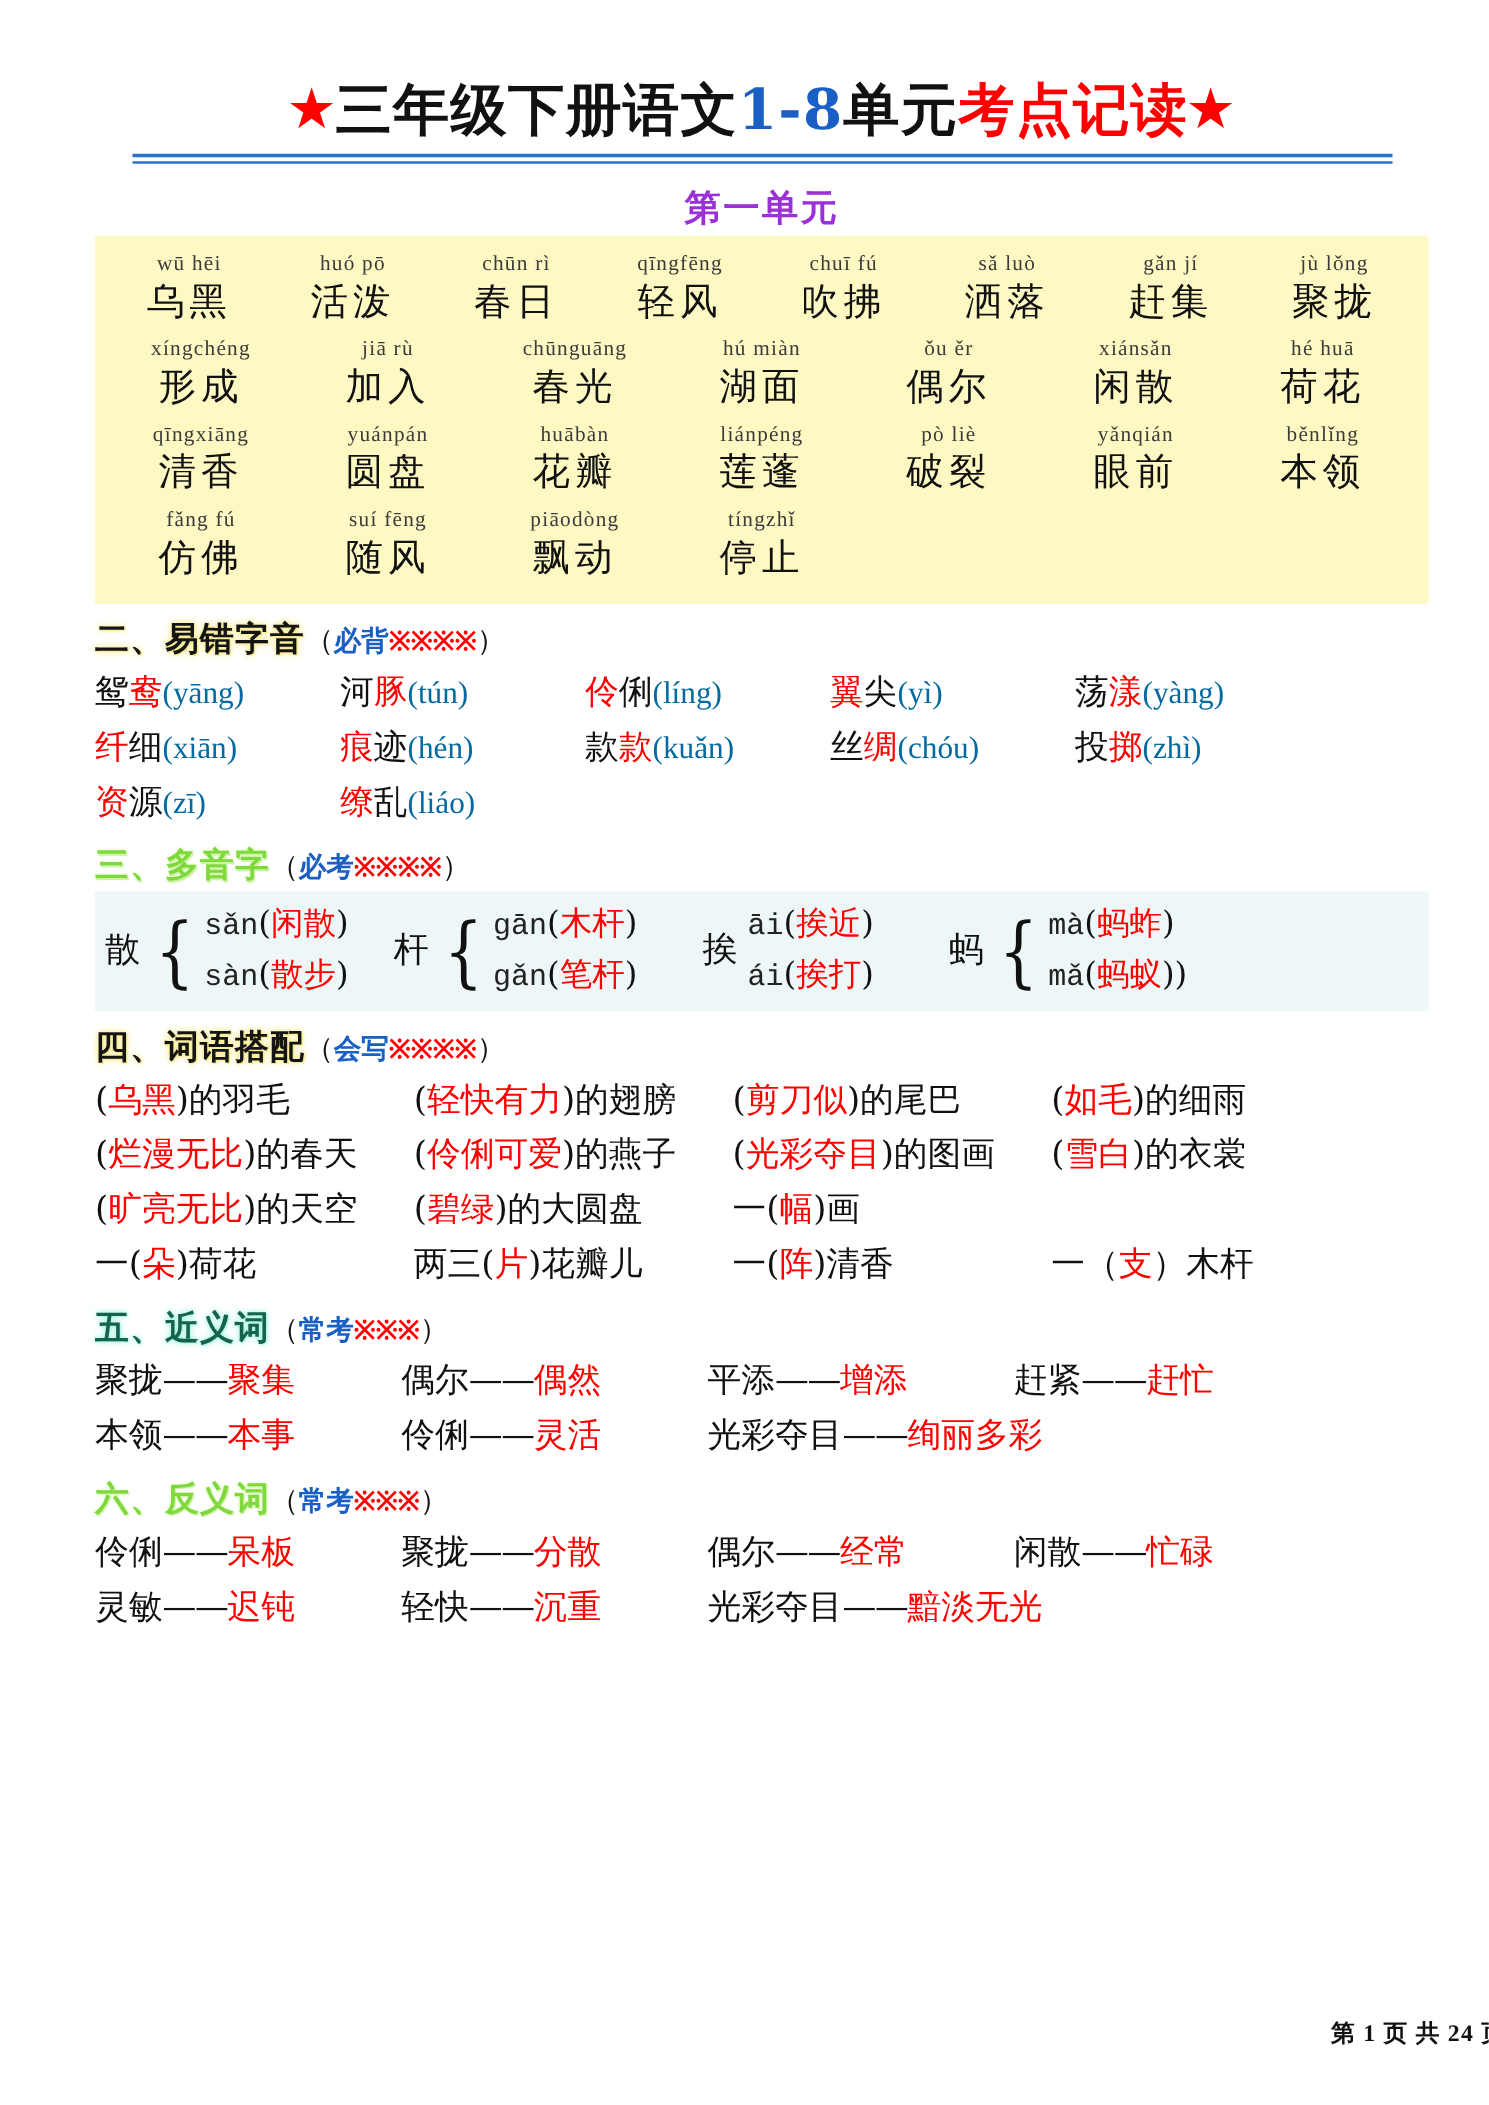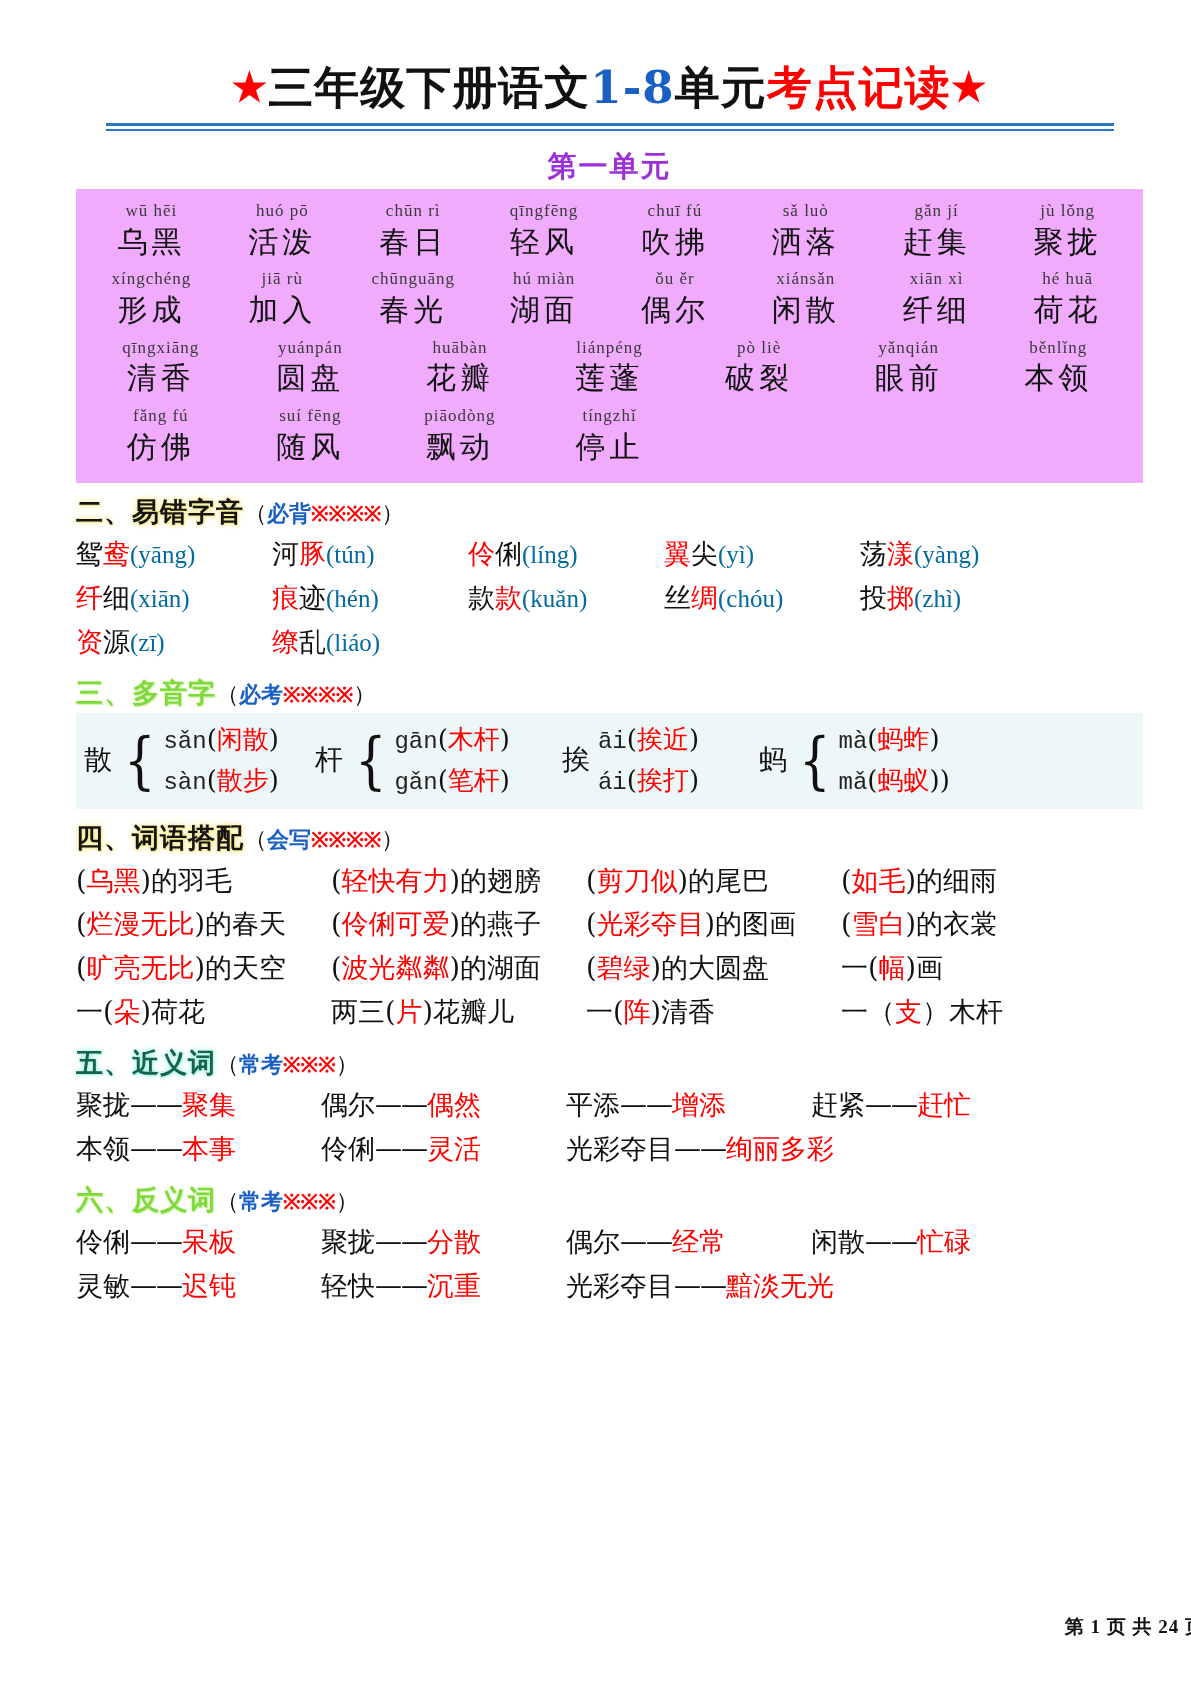--- a/index.html
+++ b/index.html
@@ -65,21 +65,21 @@
     color:#7fd93c;
     text-shadow:0 0 3px #dcf7b8, 1px 1px 0 #c8f0a2;
   }
   .sec-head .paren { color:#141414; font-size:23px; font-weight:normal; }
   .sec-head .sub-blue { color:#1a5fc4; font-size:22px; font-weight:bold; }
   .sec-head .sub-red  { color:#ff0000; font-size:21px; font-weight:bold; letter-spacing:0px; }
   .sec-head .sub-green{ color:#1faa5a; font-size:22px; font-weight:normal; }
 
   
   .word-table {
-    background:#f0abfc;
+    background:#fef9c3;
     padding:9px 10px 12px 10px;
     margin-top:2px;
   }
   .wt-row { display:flex; }
   .wt-cell {
     flex:1 1 0;
     text-align:center;
     padding:4px 0 6px 0;
   }
   .wt-pinyin {
@@ -249,24 +249,20 @@
           <div class="wt-pinyin">hú miàn</div>
           <div class="wt-word">湖面</div>
         </div>
       <div class="wt-cell">
           <div class="wt-pinyin">ǒu ěr</div>
           <div class="wt-word">偶尔</div>
         </div>
       <div class="wt-cell">
           <div class="wt-pinyin">xiánsǎn</div>
           <div class="wt-word">闲散</div>
-        </div>
-      <div class="wt-cell">
-          <div class="wt-pinyin">xiān xì</div>
-          <div class="wt-word">纤细</div>
         </div>
       <div class="wt-cell">
           <div class="wt-pinyin">hé huā</div>
           <div class="wt-word">荷花</div>
         </div>
     </div>
     <div class="wt-row">
       <div class="wt-cell">
           <div class="wt-pinyin">qīngxiāng</div>
           <div class="wt-word">清香</div>
@@ -408,21 +404,20 @@
       <span class="c"><span class="blk">(</span><span class="red">如毛</span><span class="blk">)的细雨</span></span>
     </div>
     <div class="crow">
       <span class="c"><span class="blk">(</span><span class="red">烂漫无比</span><span class="blk">)的春天</span></span>
       <span class="c"><span class="blk">(</span><span class="red">伶俐可爱</span><span class="blk">)的燕子</span></span>
       <span class="c"><span class="blk">(</span><span class="red">光彩夺目</span><span class="blk">)的图画</span></span>
       <span class="c"><span class="blk">(</span><span class="red">雪白</span><span class="blk">)的衣裳</span></span>
     </div>
     <div class="crow">
       <span class="c"><span class="blk">(</span><span class="red">旷亮无比</span><span class="blk">)的天空</span></span>
-      <span class="c"><span class="blk">(</span><span class="red">波光粼粼</span><span class="blk">)的湖面</span></span>
       <span class="c"><span class="blk">(</span><span class="red">碧绿</span><span class="blk">)的大圆盘</span></span>
       <span class="c"><span class="blk">一(</span><span class="red">幅</span><span class="blk">)画</span></span>
     </div>
     <div class="crow">
       <span class="c"><span class="blk">一(</span><span class="red">朵</span><span class="blk">)荷花</span></span>
       <span class="c"><span class="blk">两三(</span><span class="red">片</span><span class="blk">)花瓣儿</span></span>
       <span class="c"><span class="blk">一(</span><span class="red">阵</span><span class="blk">)清香</span></span>
       <span class="c"><span class="blk">一（</span><span class="red">支</span><span class="blk">）木杆</span></span>
     </div>
   </div>

